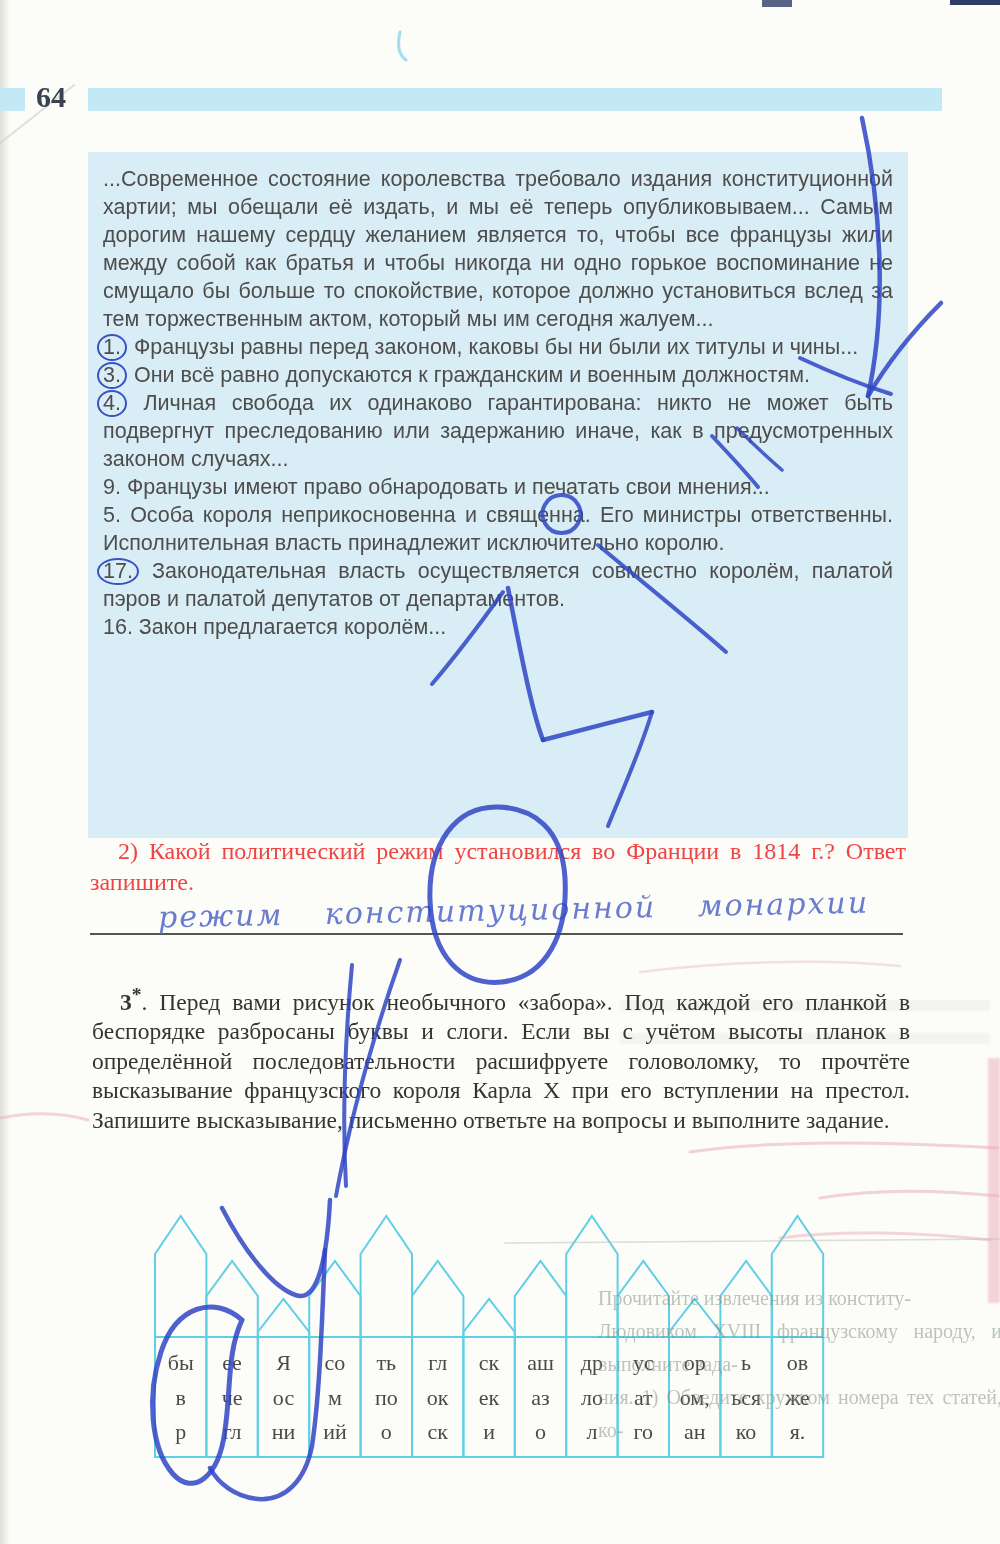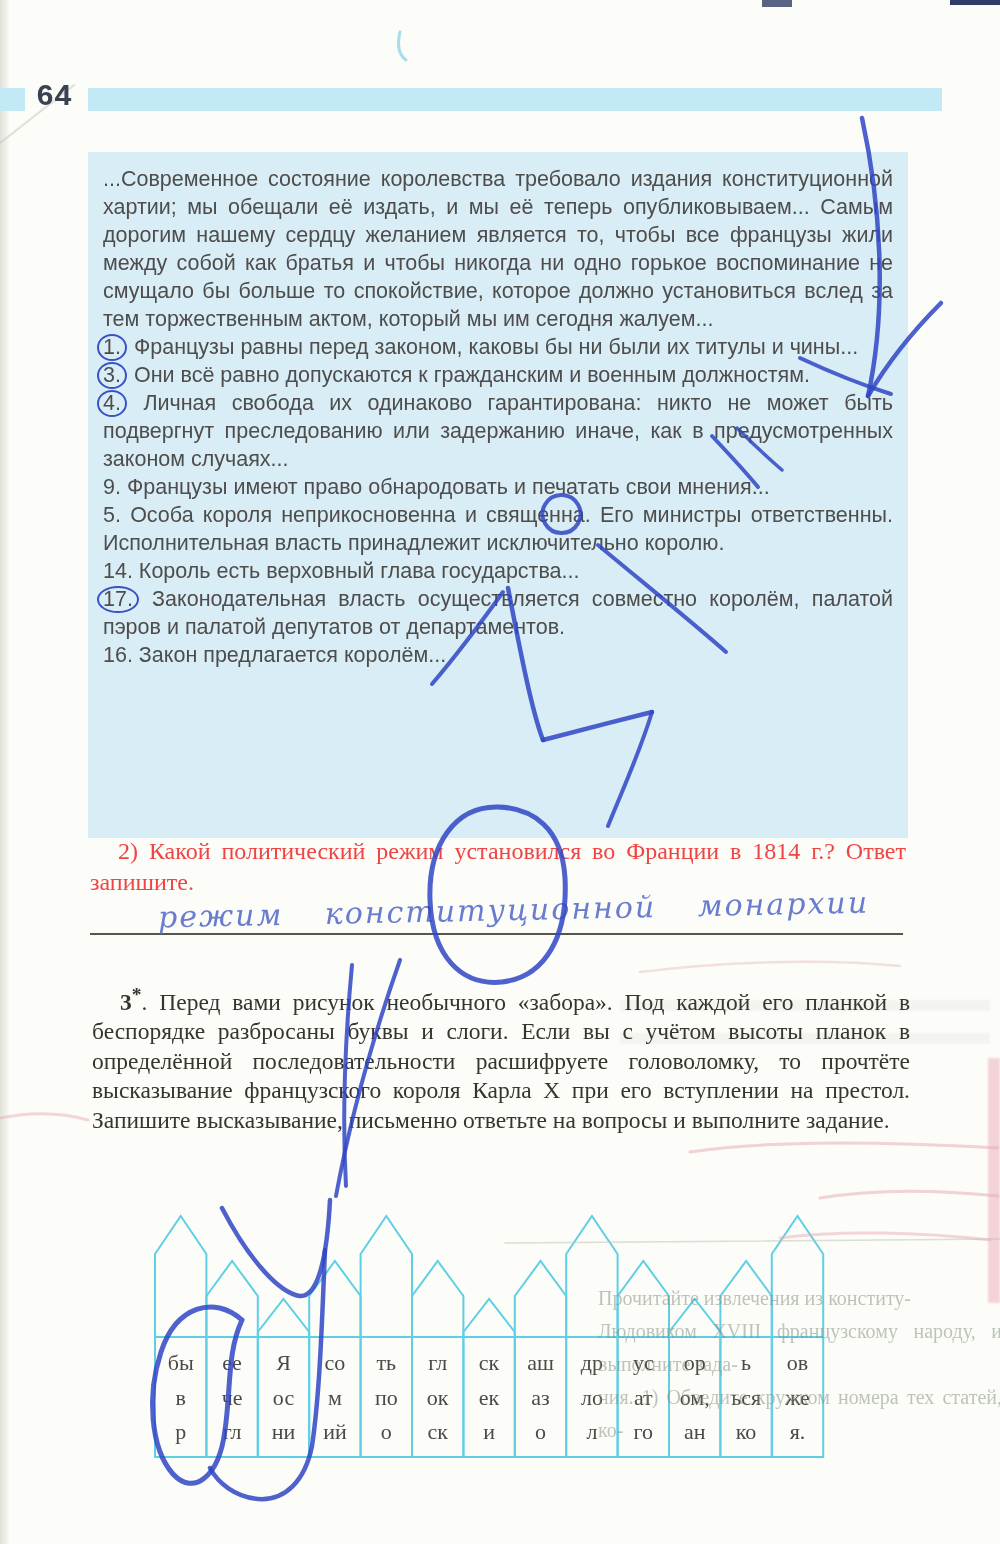--- a/index.html
+++ b/index.html
@@ -7,21 +7,21 @@
   #page{position:relative;width:1000px;height:1544px;background:#fcfcf8;overflow:hidden;margin:0 auto;}
   
   #page::before{content:"";position:absolute;left:0;top:0;width:10px;height:100%;
     background:linear-gradient(90deg,rgba(190,190,178,.45),rgba(190,190,178,0));}
   .corner-mark{position:absolute;background:#2e3d66;}
   .crease{position:absolute;width:230px;height:230px;left:-60px;top:130px;
     border-top:2px solid rgba(200,200,188,.55);transform:rotate(-38deg);}
 
   
   .bar{position:absolute;height:23px;background:#c2e9f5;}
-  #page-num{position:absolute;left:36px;top:80px;font-family:Liberation Mono, monospace;
+  #page-num{position:absolute;left:36px;top:80px;font-family:Liberation Serif, serif;
     font-weight:bold;font-size:30px;color:#3a4150;}
 
   
   #excerpt{position:absolute;left:88px;top:152px;width:820px;height:686px;background:#d9edf6;
     box-sizing:border-box;padding:13px 15px 0 15px;
     font-family:"Liberation Sans",sans-serif;font-size:21.5px;line-height:28px;color:#4e4d4b;
     text-align:justify;}
   #excerpt p{margin:0;}
   .circle-num{display:inline-block;border:2px solid #3952c4;border-radius:50%;
     padding:0 4px 1px 4px;margin:0 1px 0 -6px;line-height:22px;}
@@ -70,21 +70,20 @@
   <div class="pink-strip" style="left:988px;top:1058px;width:12px;height:245px;"></div>
 
   <div id="excerpt">
     <p>...Современное состояние королевства требовало издания конституционной хартии; мы обещали её издать, и мы её теперь опубликовываем... Самым дорогим нашему сердцу желанием является то, чтобы все французы жили между собой как братья и чтобы никогда ни одно горькое воспоминание не смущало бы больше то спокойствие, которое должно установиться вслед за тем торжественным актом, который мы им сегодня жалуем...</p>
     <div id="items">
         <p class="itm"><span class="circle-num">1.</span> Французы равны перед законом, каковы бы ни были их титулы и чины...</p>
         <p class="itm"><span class="circle-num">3.</span> Они всё равно допускаются к гражданским и военным должностям.</p>
         <p class="itm"><span class="circle-num">4.</span> Личная свобода их одинаково гарантирована: никто не может быть подвергнут преследованию или задержанию иначе, как в предусмотренных законом случаях...</p>
         <p class="itm"><span>9.</span> Французы имеют право обнародовать и печатать свои мнения...</p>
         <p class="itm"><span>5.</span> Особа короля неприкосновенна и священна. Его министры ответственны. Исполнительная власть принадлежит исключительно королю.</p>
-        <p class="itm"><span>14.</span> Король есть верховный глава государства...</p>
         <p class="itm"><span class="circle-num">17.</span> Законодательная власть осуществляется совместно королём, палатой пэров и палатой депутатов от департаментов.</p>
         <p class="itm"><span>16.</span> Закон предлагается королём...</p>
       </div>
   </div>
 
   <div id="q2">2) Какой политический режим установился во Франции в 1814 г.? Ответ запишите.</div>
   <div id="answer-line">
     <span id="answer-hw">режим конституционной монархии</span>
   </div>
 

